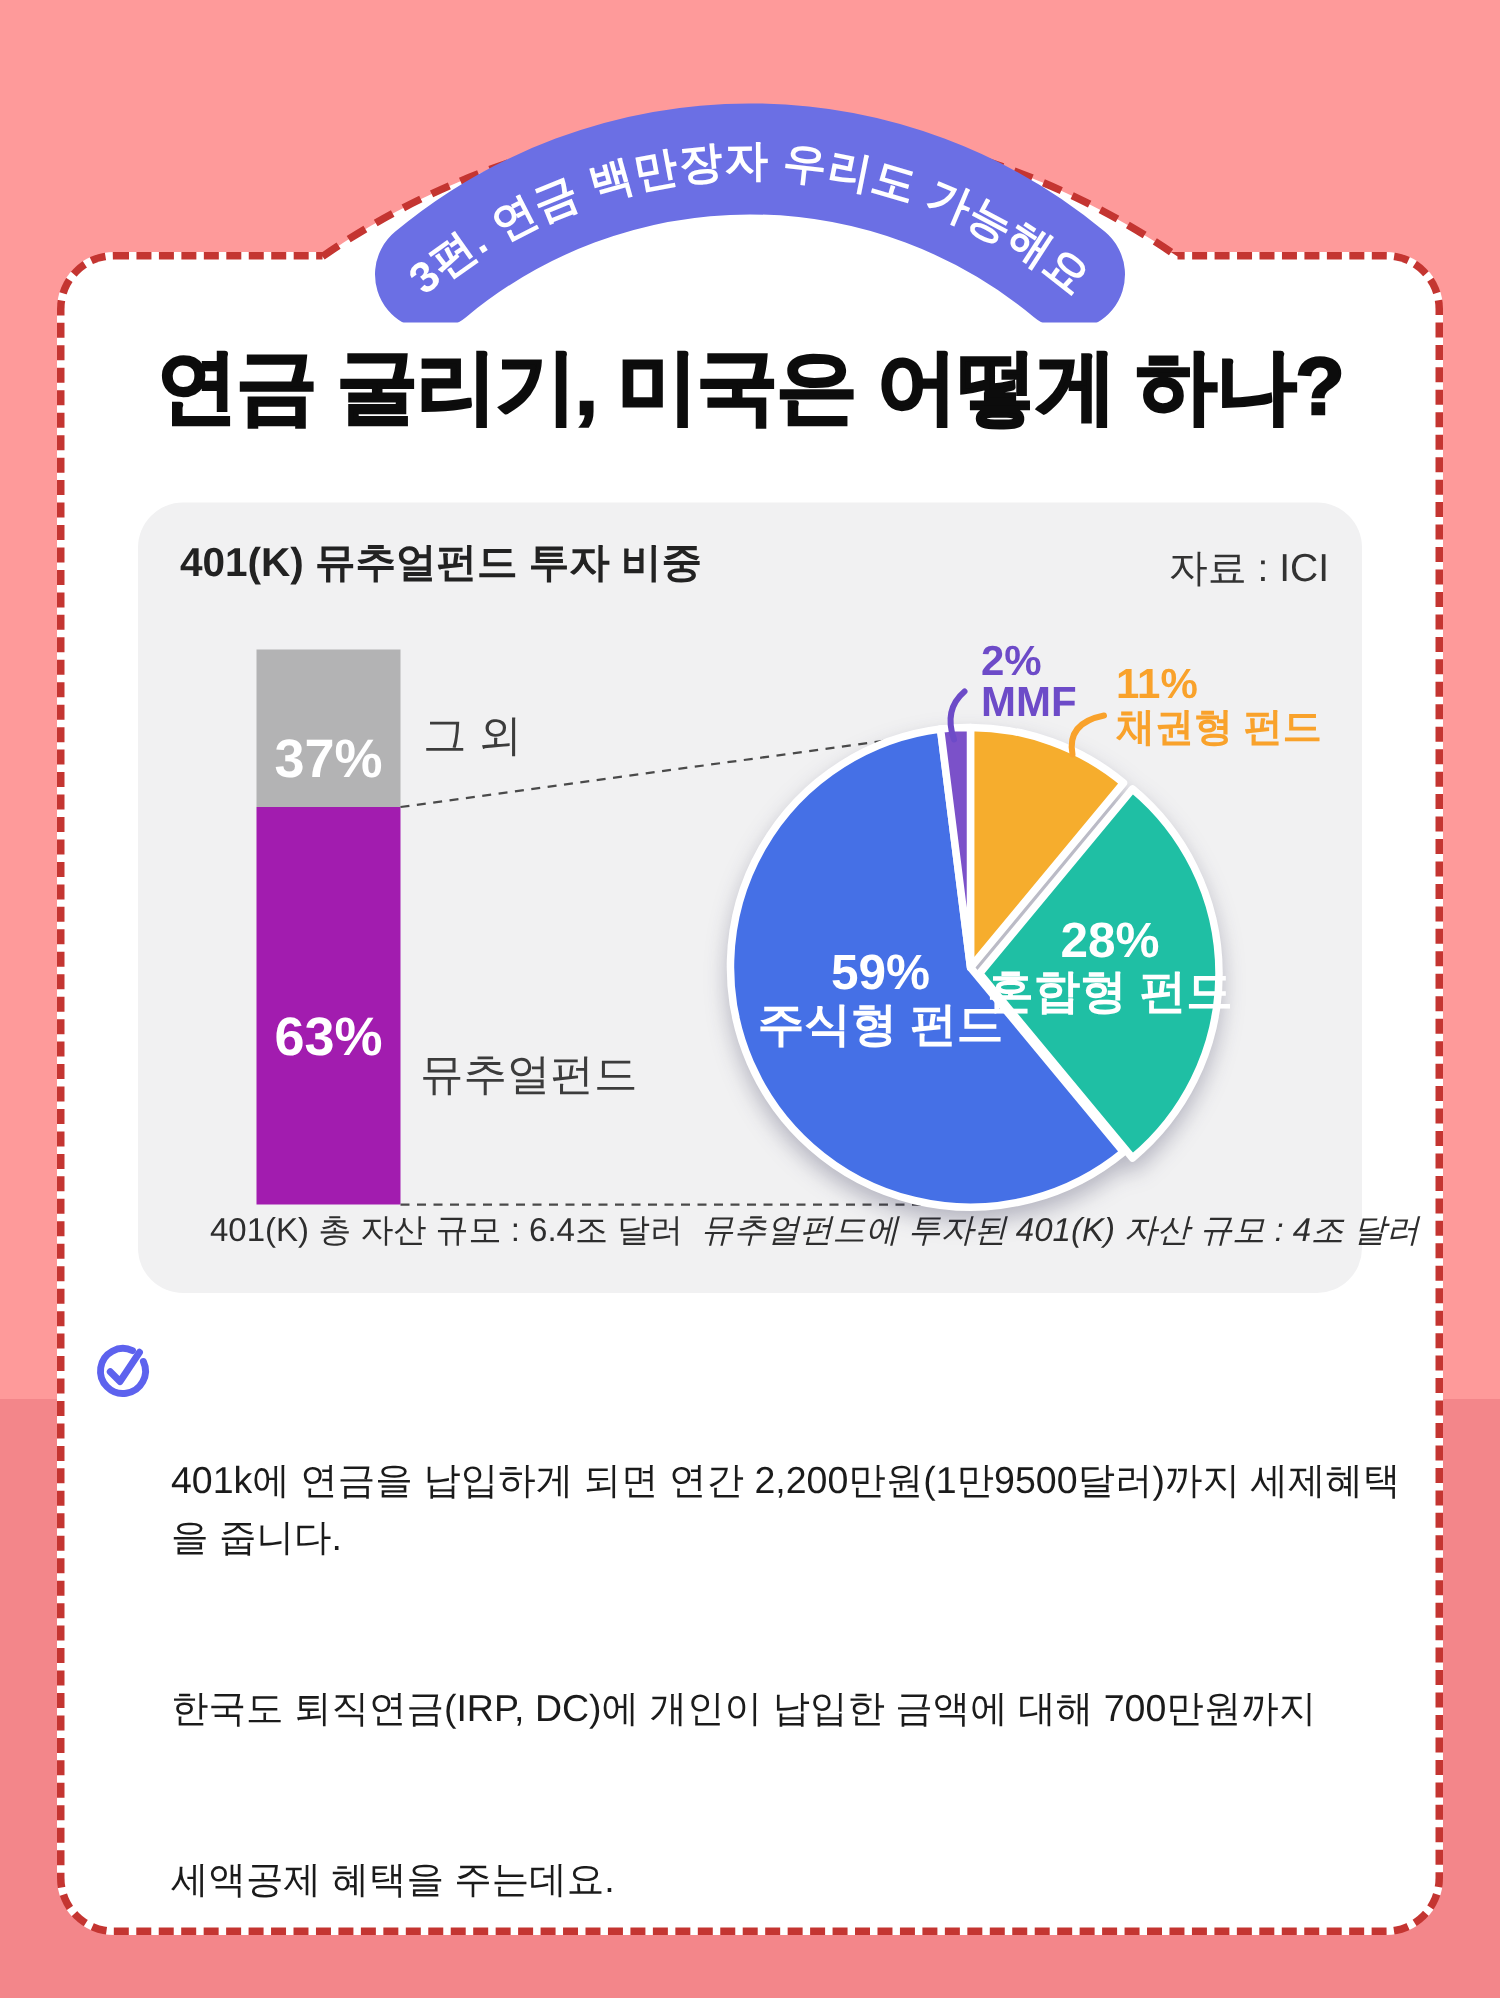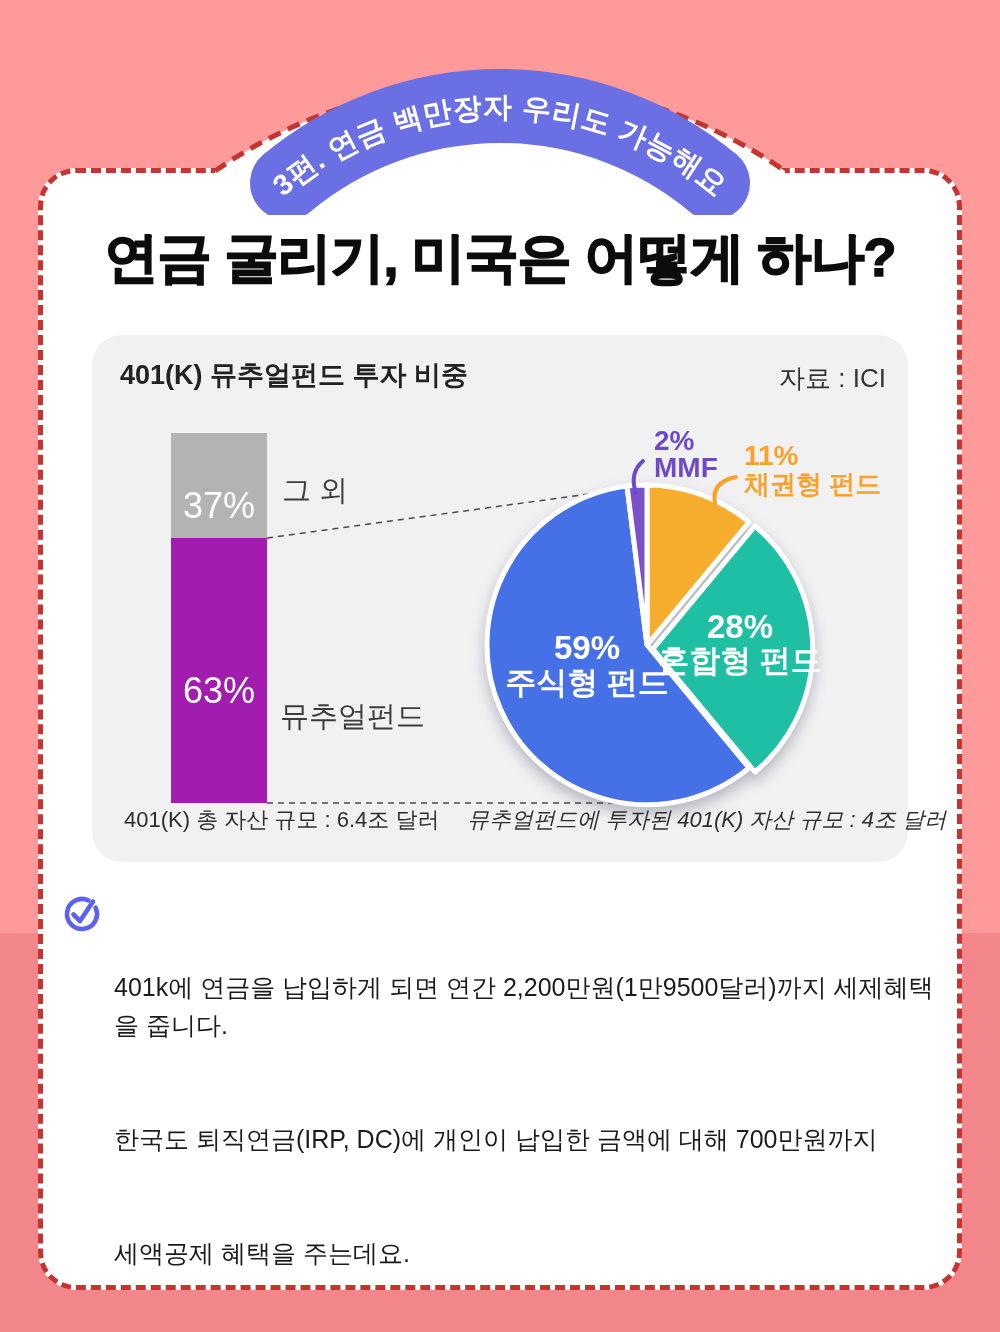--- a/index.html
+++ b/index.html
@@ -28,26 +28,26 @@
   .panel {
     position:absolute; left:92px; top:335px; width:816px; height:527px;
     background:#f1f1f2; border-radius:30px; z-index:2;
   }
   .panel-title { position:absolute; left:28px; top:22px; font-size:27px; font-weight:700; color:#222; }
   .panel-source { position:absolute; right:22px; top:26px; font-size:26px; font-weight:400; color:#333; }
   .bar { position:absolute; left:79px; top:98px; width:96px; }
   .bar-seg { width:96px; display:flex; align-items:center; justify-content:center; }
   .bar-seg.top { height:105px; }
   .bar-seg.bottom { height:265px; }
-  .bar-val { color:#ffffff; font-size:36px; font-weight:400;margin-top:40px; }
+  .bar-val { color:#ffffff; font-size:36px; font-weight:700;margin-top:40px; }
   .bar-side-label { position:absolute; font-size:29px; color:#3c3c3c; white-space:nowrap; }
   .lbl-etc { left:190px; top:136px; }
   .lbl-mf  { left:188px; top:314px;margin-top:48px; }
   .panel-caption { position:absolute; font-size:22px; color:#2e2e2e; white-space:nowrap; }
-  .cap-left  { left:32px;  top:470px; }
+  .cap-left  { left:48px;  top:470px; }
   .cap-right { left:375px; top:470px;font-style:italic; }
   .pie-svg { position:absolute; left:0; top:0; width:816px; height:527px; }
   .pie-group { filter:drop-shadow(0 7px 7px rgba(30,30,70,0.28)); }
   .slice { stroke:#ffffff; stroke-width:5; stroke-linejoin:round; }
   .pie-lbl { fill:#ffffff; font-weight:700; text-anchor:middle; }
   .pie-lbl.big { font-size:33px; }
   .pie-lbl.mid { font-size:31px; }
   .callout-purple { fill:#6d4bc8; font-size:28px; font-weight:800; text-anchor:start; }
   .callout-orange { fill:#f9a22b; font-size:28px; font-weight:800; text-anchor:start; }
   .pointer { fill:none; stroke-width:4; stroke-linecap:round; }

